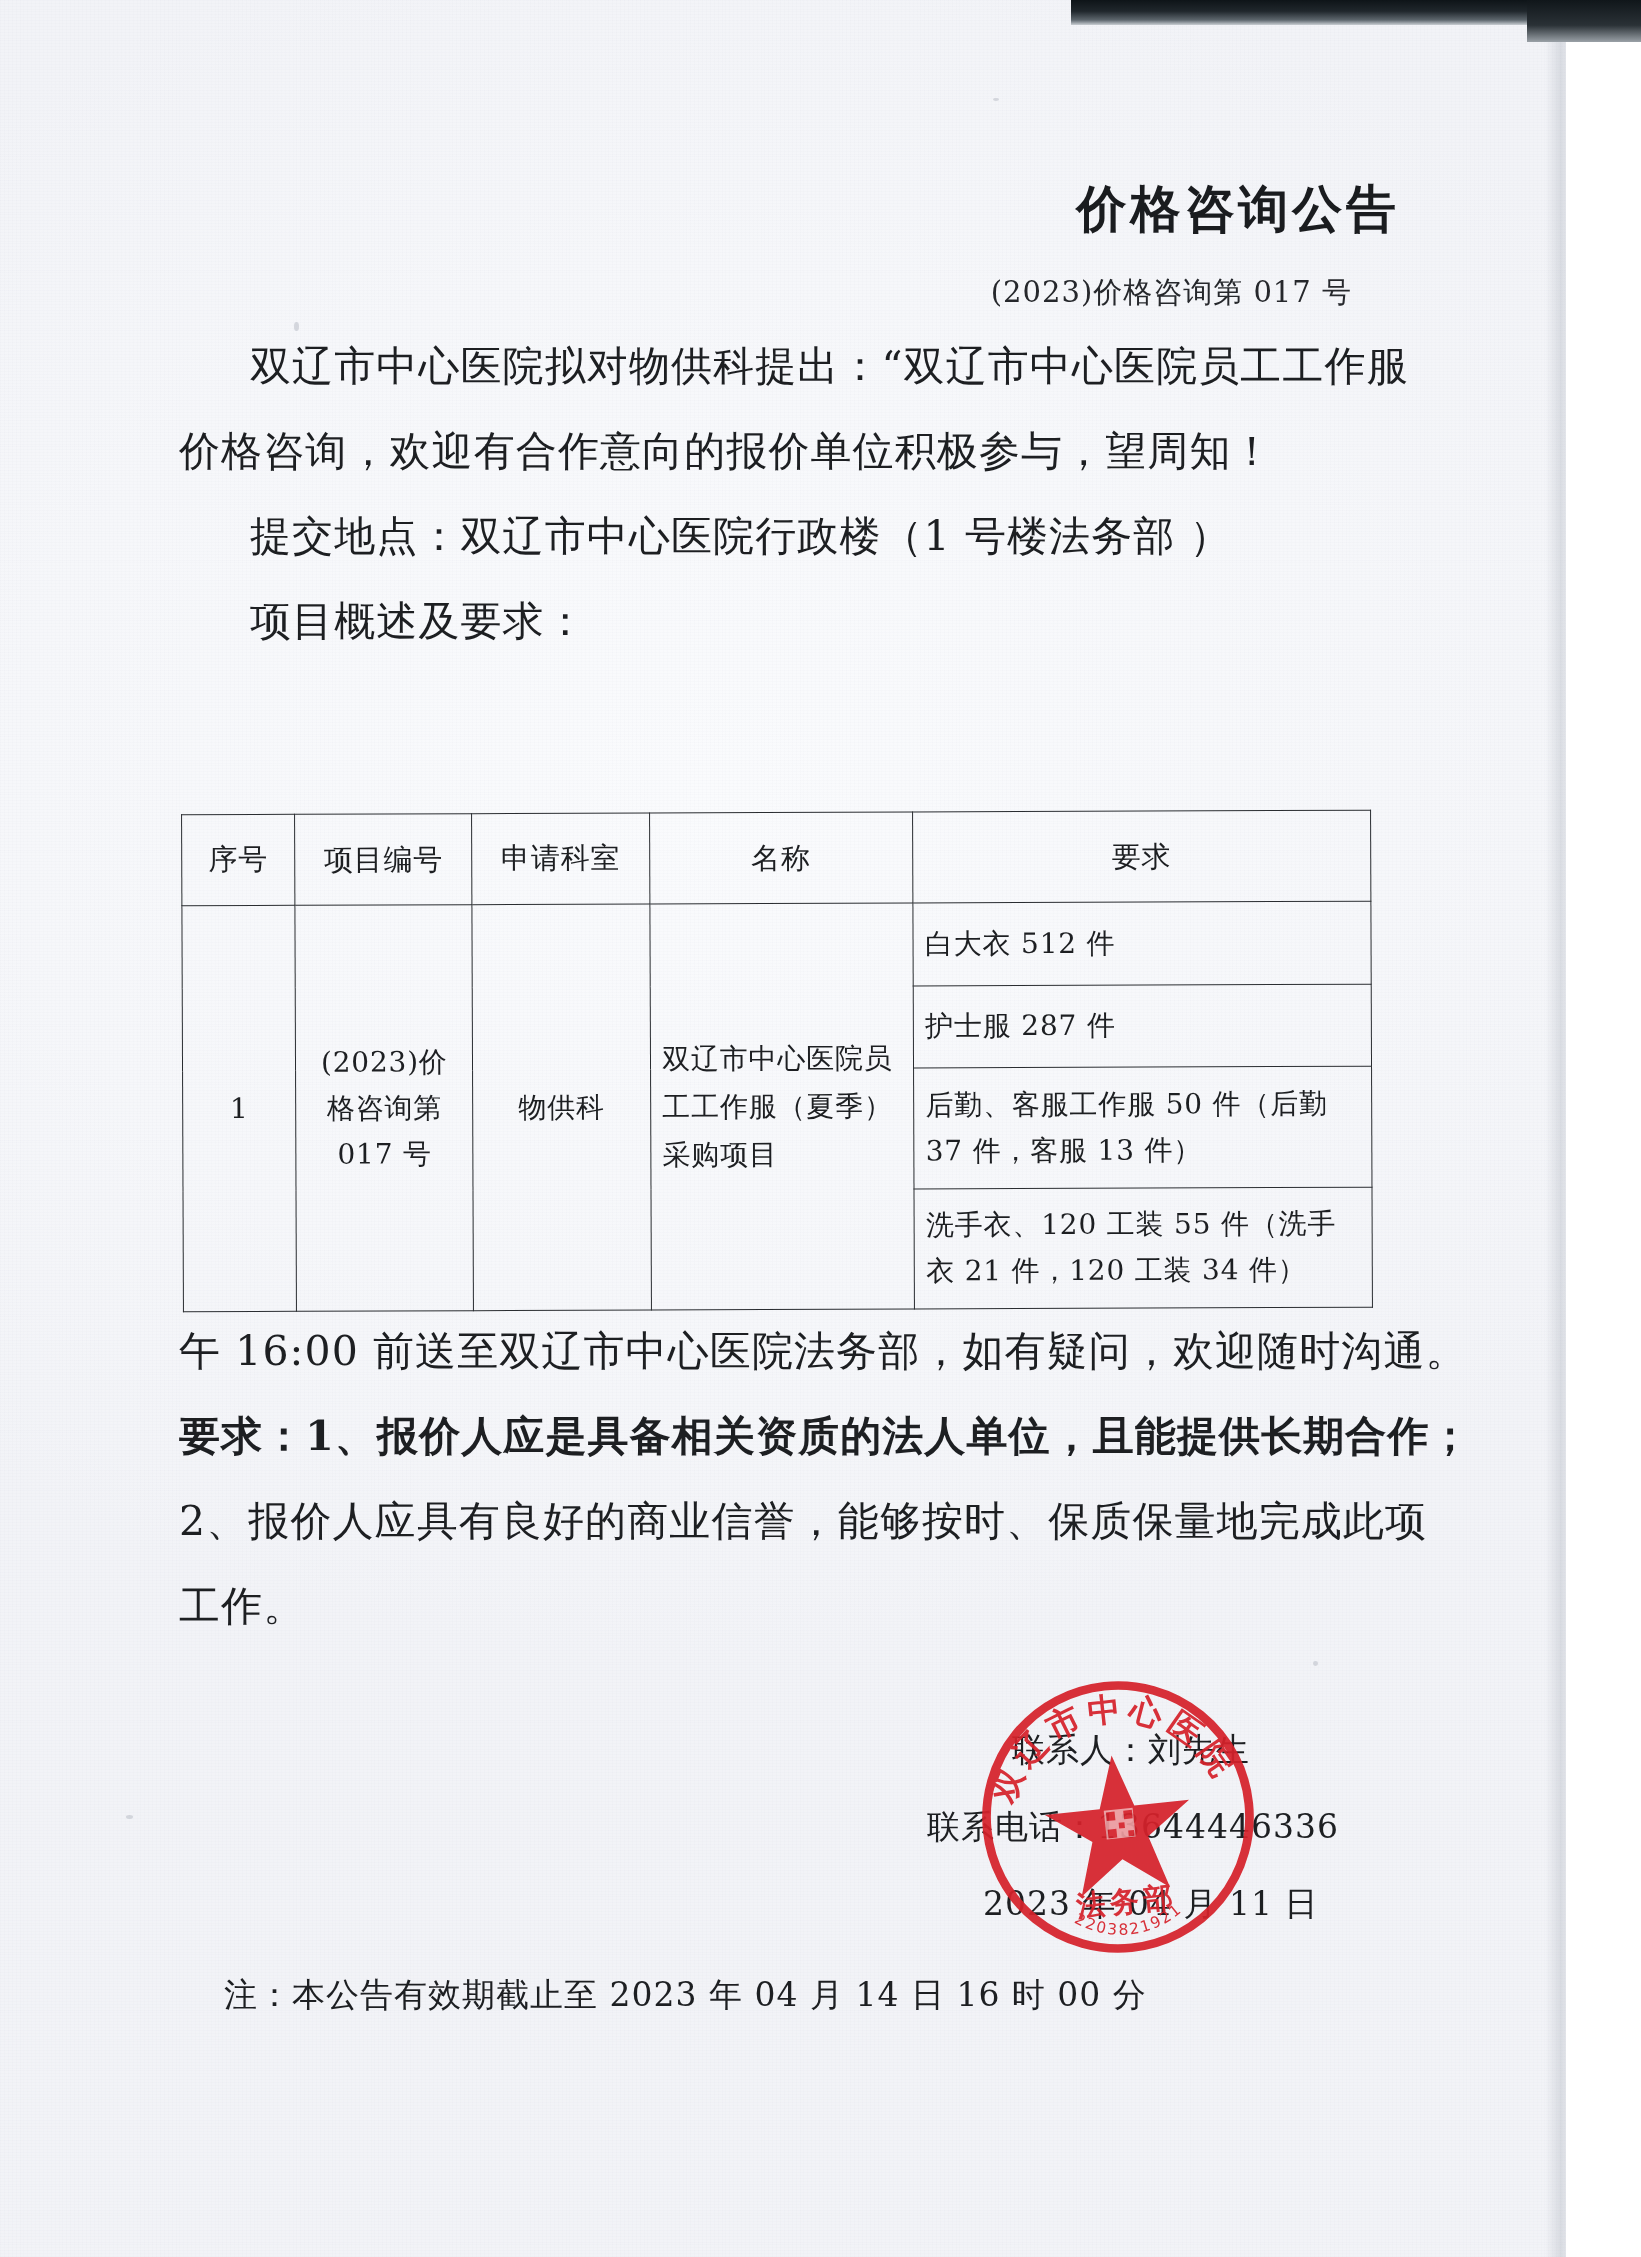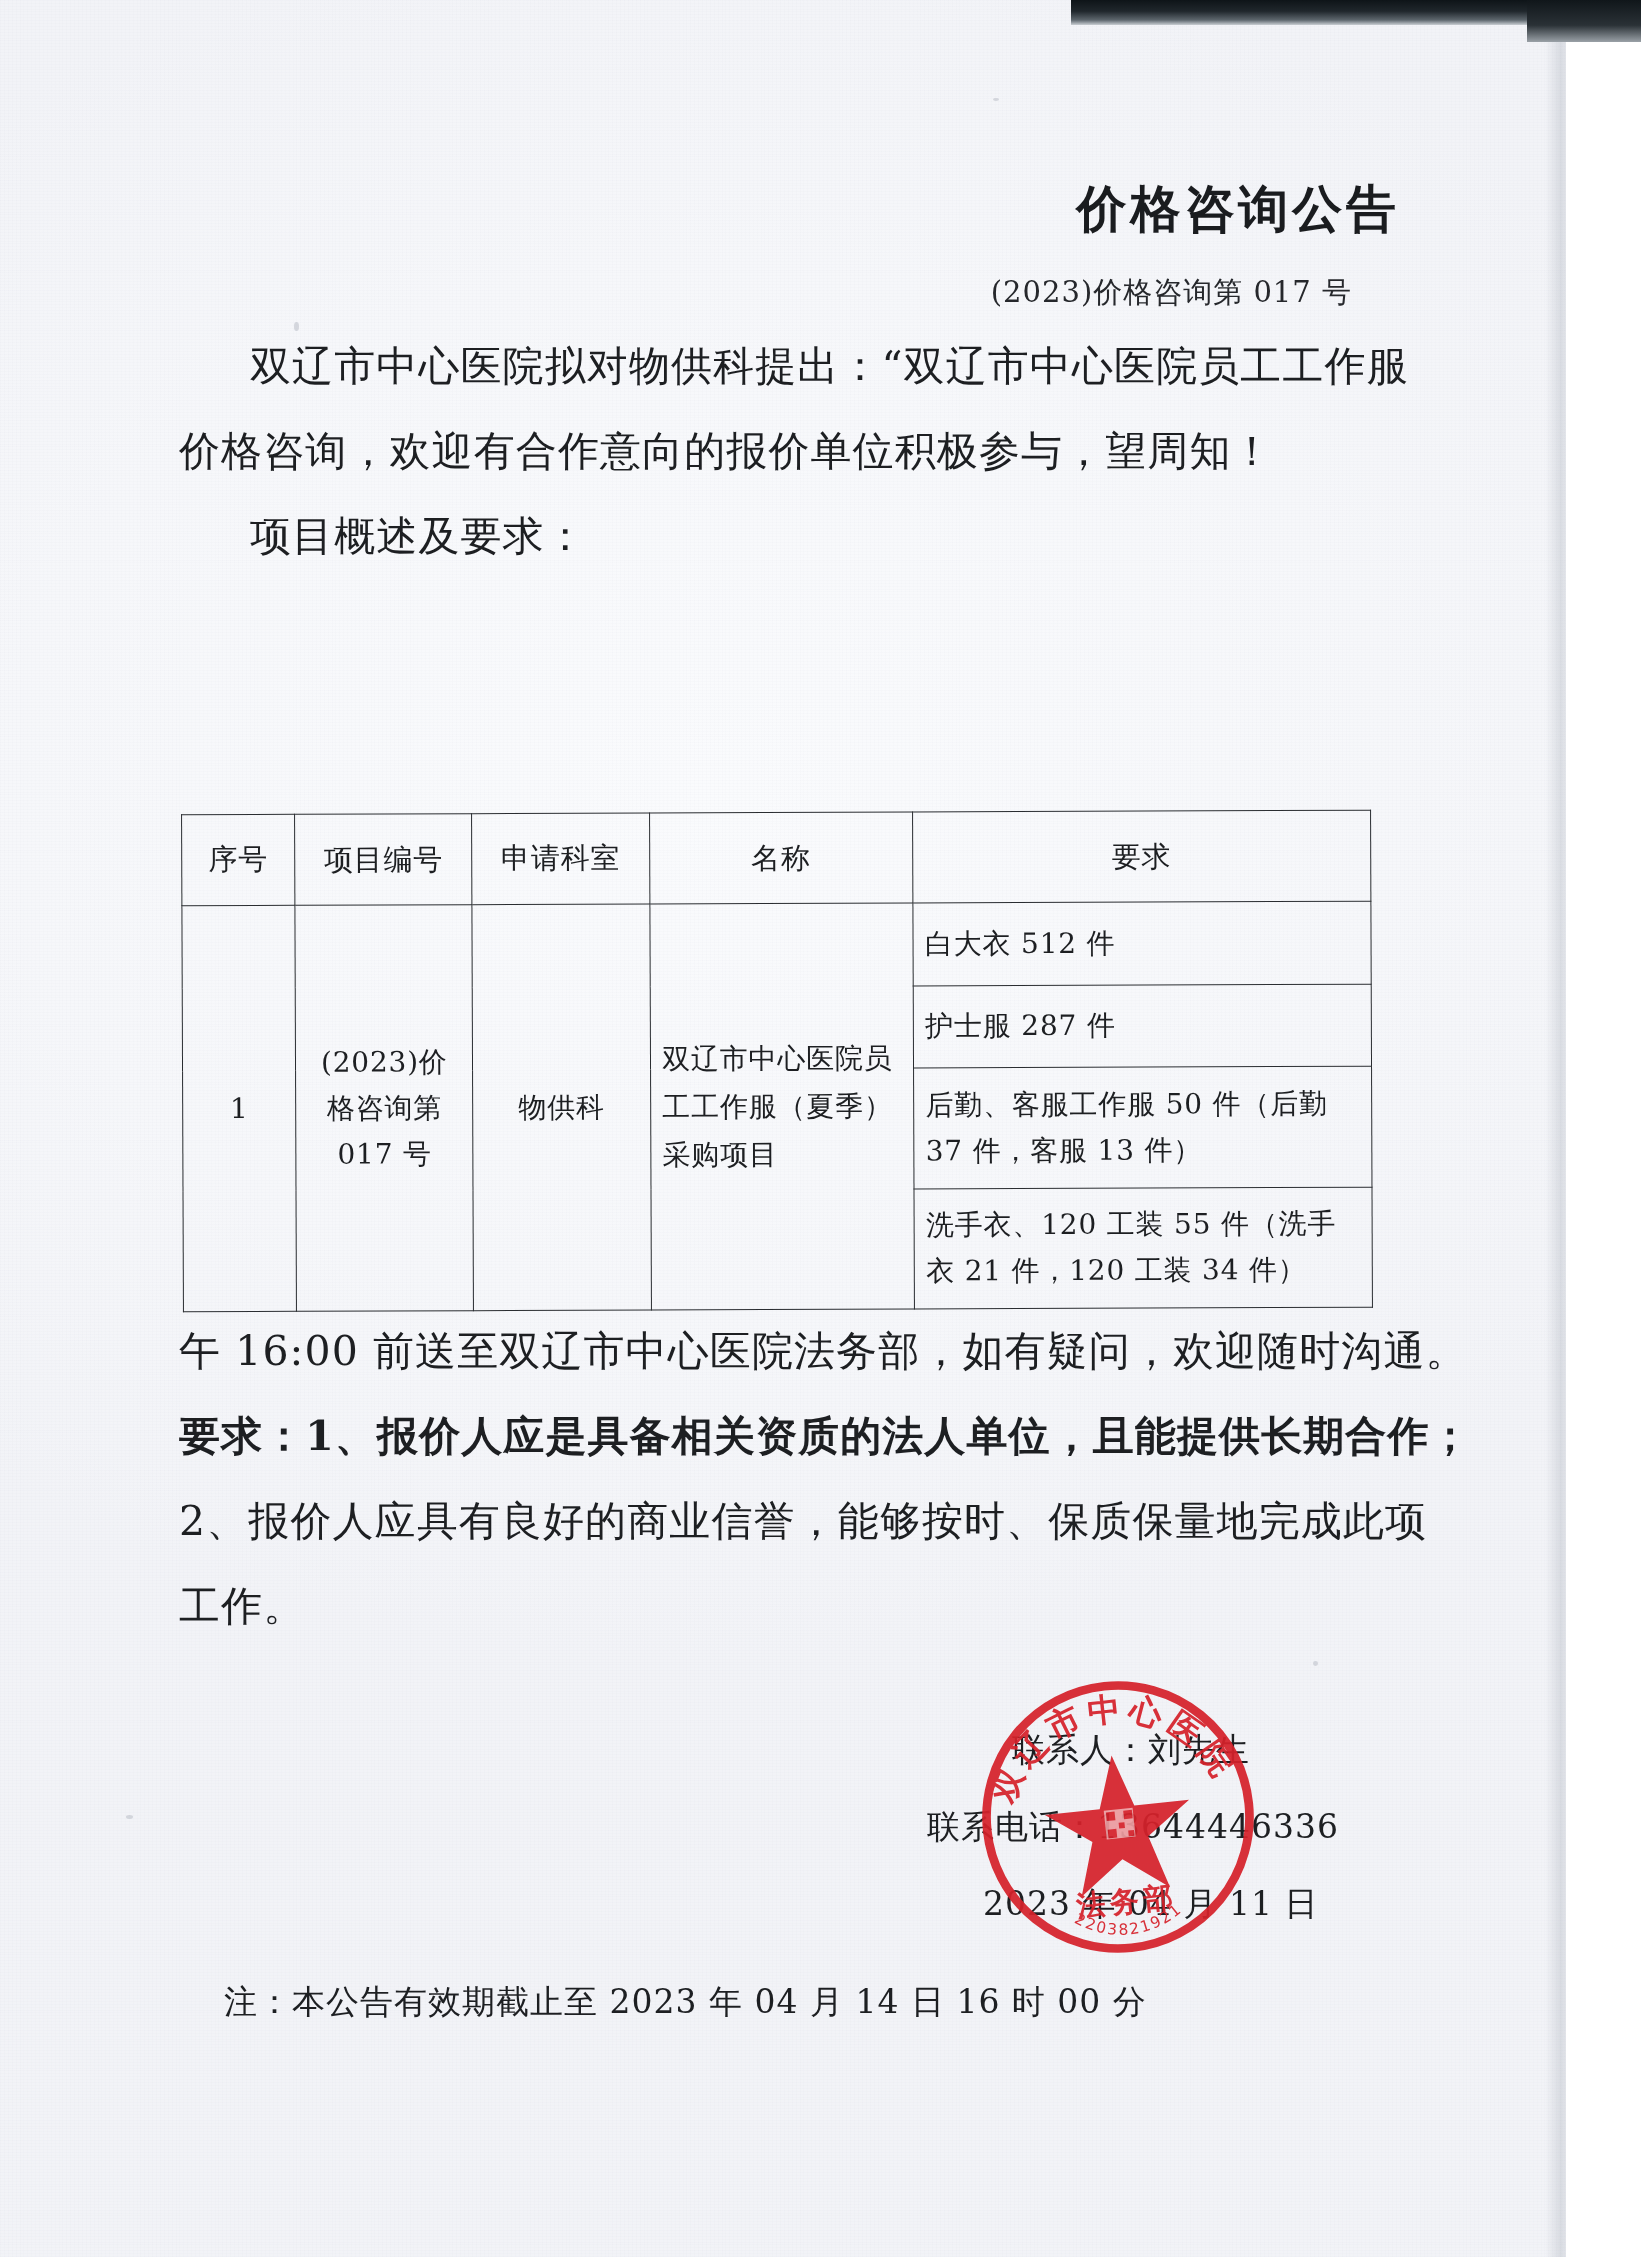--- a/index.html
+++ b/index.html
@@ -193,21 +193,20 @@
   .sign-line.date    { padding-left: 56px; }
 
   .note-line {
     position: absolute;
     left: 224px;
     top: 1973px;
     font-size: 33px;
     letter-spacing: 1px;
     white-space: nowrap;
     color: #1d1f22;
-    margin-top: 7px;
   }
 
   
   .seal {
     position: absolute;
     left: 973px;
     top: 1672px;
     width: 290px;
     height: 290px;
     transform: rotate(-6deg);
@@ -236,20 +235,21 @@
 
   <div class="content">
 
     <div class="doc-title">价格咨询公告</div>
 
     <div class="doc-number">(2023)价格咨询第 017 号</div>
 
     <div class="body-block">
       <div class="line indent">双辽市中心医院拟对物供科提出：“双辽市中心医院员工工作服</div>
       <div class="line">价格咨询，欢迎有合作意向的报价单位积极参与，望周知！</div>
+      <div class="line indent">提交地点：双辽市中心医院行政楼（1 号楼法务部 ）</div>
       <div class="line indent">项目概述及要求：</div>
     </div>
 
     <div class="tbl-wrap">
       <table class="spec">
         <thead>
           <tr>
             <th class="c-no">序号</th>
             <th class="c-code">项目编号</th>
             <th class="c-dept">申请科室</th>

